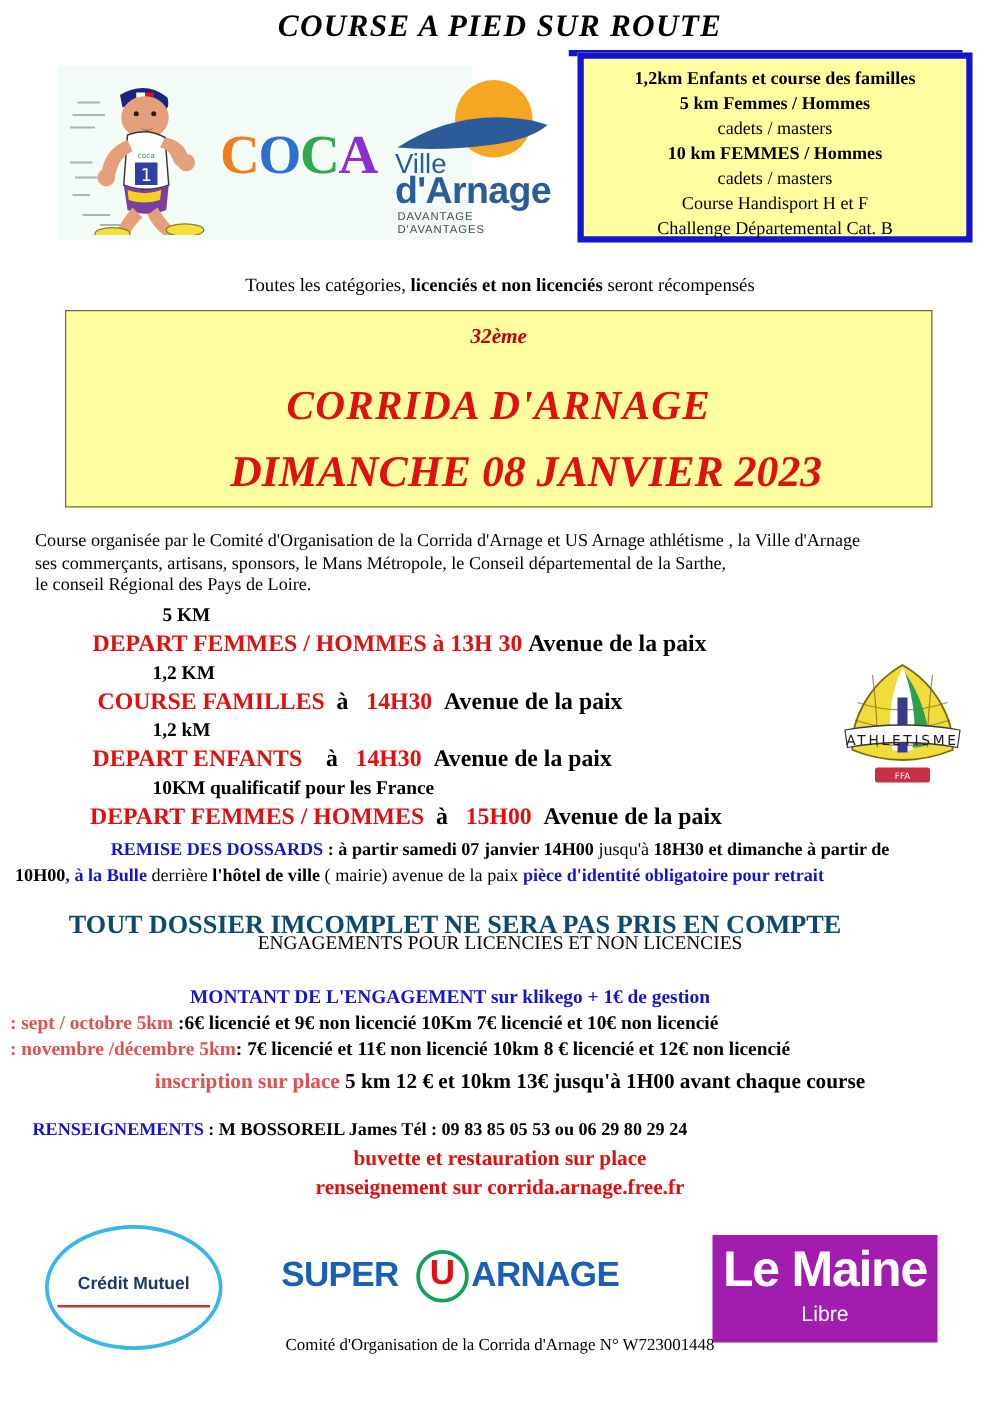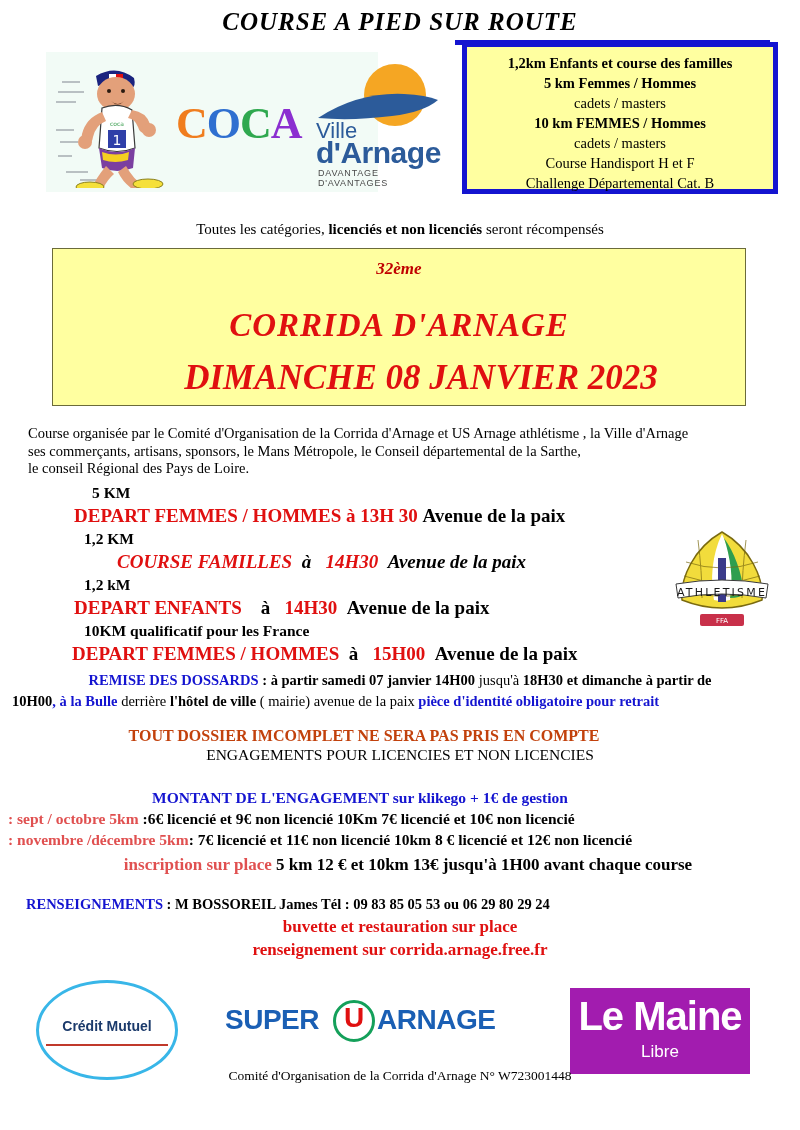--- a/index.html
+++ b/index.html
@@ -86,47 +86,47 @@
     margin-top:14px;text-align:center;color:#e01010;
     font-weight:bold;font-style:italic;font-size:35px;letter-spacing:0px;padding-left:44px;
   }
 
   
   #organiser{left:28px;top:425px;width:760px;font-size:14.5px;line-height:17.5px;}
 
   
   #schedule{left:0;top:482px;width:800px;}
   .sch-dist{
-    font-weight:bold;font-size:15.5px;line-height:21px;color:#000;
+    font-weight:bold;font-size:15.5px;line-height:21px;color:#000;margin-left:38px;
   }
   .sch-row{font-size:19px;line-height:25px;white-space:nowrap;}
   .sch-lbl{color:#e01010;font-weight:bold;}
   .sch-at{color:#000;font-weight:bold;}
   .sch-time{color:#e01010;font-weight:bold;}
   .sch-place{color:#000;font-weight:bold;}
   .i1{padding-left:92px;}
   .i2{padding-left:74px;}
   .i3{padding-left:84px;}
-  .i5{padding-left:117px;font-style:italic;}
+  .i5{padding-left:78px;}
   .i7{padding-left:72px;}
 
   
   #ffa-badge{left:672px;top:528px;width:100px;height:102px;}
 
   
   #dossards{left:12px;top:670px;width:776px;font-size:14.5px;line-height:21px;color:#1414d0;}
   #dossards .bk{color:#000;font-weight:normal;}
   #dossards .bkb{color:#000;font-weight:bold;}
   #dossards .bl{color:#1414d0;font-weight:bold;}
   #dossards .l1{text-align:center;}
   #dossards .l2{text-align:left;}
 
   
   #incomplete{left:0;top:727px;width:728px;text-align:center;
-    color:#c2410c;font-weight:bold;font-size:16px;}
+    color:#0c4a6e;font-weight:bold;font-size:21px;}
   #engagements{left:0;top:746px;width:800px;text-align:center;
     color:#000;font-size:15.5px;}
 
   
   #fees{left:0;top:788px;width:800px;}
   #fee-head{text-align:center;color:#1414d0;font-weight:bold;font-size:15.5px;
     line-height:20px;padding-right:80px;}
   .fee-row{font-size:15.5px;line-height:21px;font-weight:bold;white-space:nowrap;padding-left:8px;}
   .fee-mon{color:#e05050;}
   .fee-blk{color:#000;}

